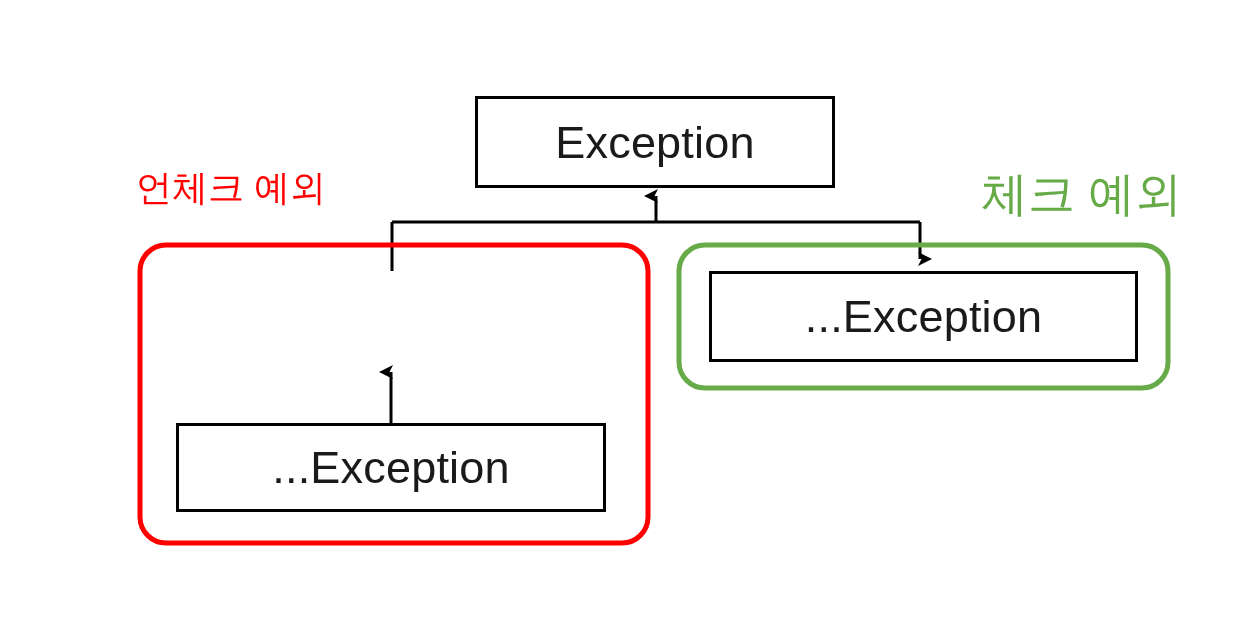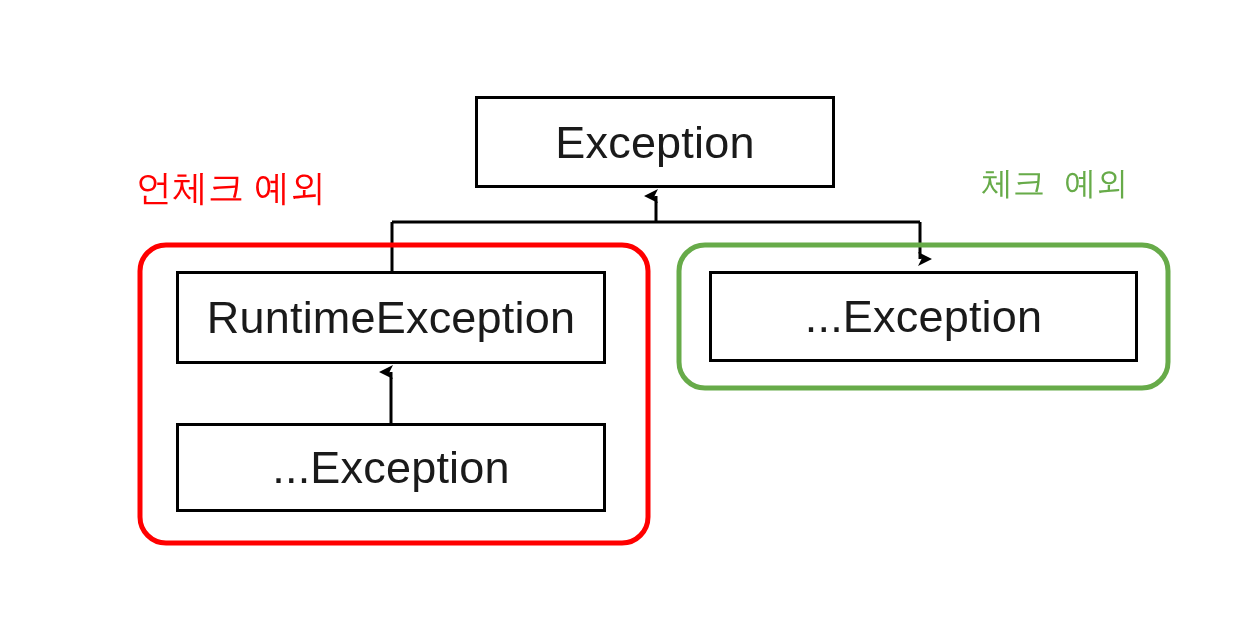--- a/index.html
+++ b/index.html
@@ -85,22 +85,21 @@
     font-size: 45px;
   }
   #label-unchecked {
     left: 101px;
     top: 170px;
     font-size: 36px;
   }
   #label-checked {
     left: 981px;
     top: 170px;
-    font-size: 32px;
-    font-family: Liberation Mono, monospace;
+    font-size: 47px;
   }
 </style>
 </head>
 <body>
 
 <div id="canvas">
 
   <svg class="diagram-svg" viewBox="0 0 1240 618">
     <defs>
       <marker id="arrow-up" markerWidth="14" markerHeight="14" refX="7" refY="12" orient="auto" markerUnits="userSpaceOnUse">
@@ -122,23 +121,20 @@
 
     <rect x="140" y="245" width="508" height="298" rx="26" ry="26" fill="none" stroke="#ff0000" stroke-width="5"></rect>
 
     <rect x="679" y="245" width="489" height="143" rx="26" ry="26" fill="none" stroke="#67ab49" stroke-width="5"></rect>
   </svg>
 
   <div class="node-box" id="node-exception">
     <span class="node-label">Exception</span>
   </div>
 
-  <div class="node-box" id="node-runtime-exception">
-    <span class="node-label">RuntimeException</span>
-  </div>
 
   <div class="node-box" id="node-unchecked-subclass">
     <span class="node-label">...Exception</span>
   </div>
 
   <div class="node-box" id="node-checked-subclass">
     <span class="node-label">...Exception</span>
   </div>
 
   <div class="group-label unchecked" id="label-unchecked">언체크 예외</div>

